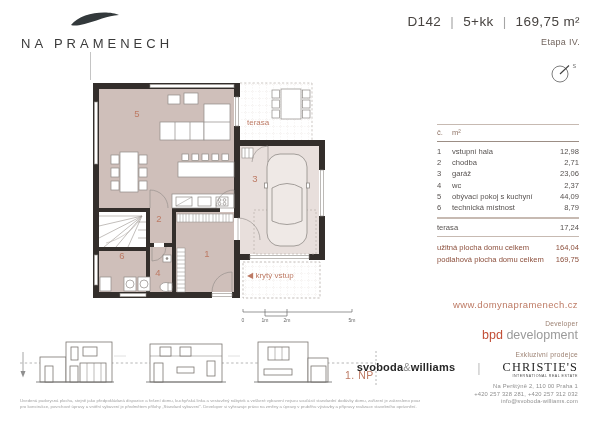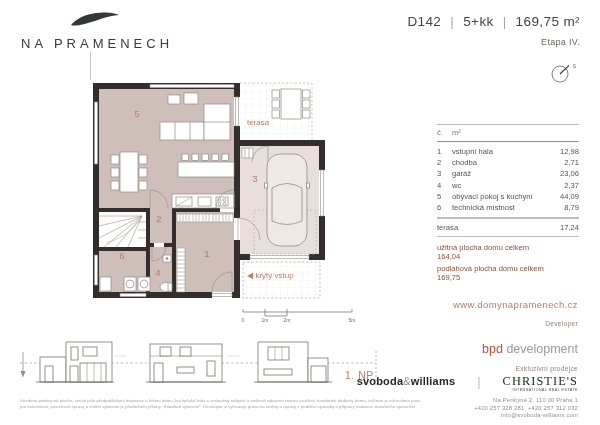--- a/index.html
+++ b/index.html
@@ -20,28 +20,28 @@
   
   .tbl{left:437px;top:124px;width:142px;}
   .t-line{border-top:1px solid #c7bab2;}
   .t-line-dark{border-top:1px solid #9c8e85;}
   .t-row{display:flex;align-items:baseline;font-size:7.6px;color:#575250;padding:1.1px 0;}
   .t-head{color:#8f7365;padding:3px 0 4px;}
   .t-num{width:15px;}
   .t-name{flex:1;}
   .t-val{text-align:right;}
   .t-sub{padding:4px 0;}
-  .t-total{color:#8c4f3c;padding:1.6px 0;flex-direction:column;}
+  .t-total{color:#8c4f3c;padding:1.6px 0;}
   .sp4{height:4px;}
 
   .www{right:22px;top:299px;font-size:9.5px;color:#bd7a64;letter-spacing:.4px;text-align:right;}
 
   .devblock{right:22px;top:320px;text-align:right;}
   .small-label{font-size:6.6px;color:#9c8172;letter-spacing:.3px;}
-  .bpd{font-size:12.5px;margin-top:15px;}
+  .bpd{font-size:12.5px;margin-top:1px;}
   .bpd .b1{color:#c24e36;}
   .bpd .b2{color:#9a9a9a;}
   .excl{margin-top:9px;}
   .logos{display:flex;justify-content:flex-end;align-items:flex-start;gap:22px;margin-top:3px;}
   .sw{font-size:11px;font-weight:bold;color:#262626;letter-spacing:.2px;line-height:13px;}
   .sw .amp{color:#8a8a8a;font-weight:normal;}
   .logo-div{color:#c2c2c2;font-size:13px;line-height:13px;font-weight:300;}
   .christies{font-family:"Liberation Serif",serif;font-size:12.3px;color:#1f1f1f;
              letter-spacing:1.1px;line-height:12px;text-align:center;}
   .christies-sub{font-size:3.6px;letter-spacing:.5px;color:#4a4a4a;margin-top:1px;font-family:"Liberation Sans",sans-serif;}

